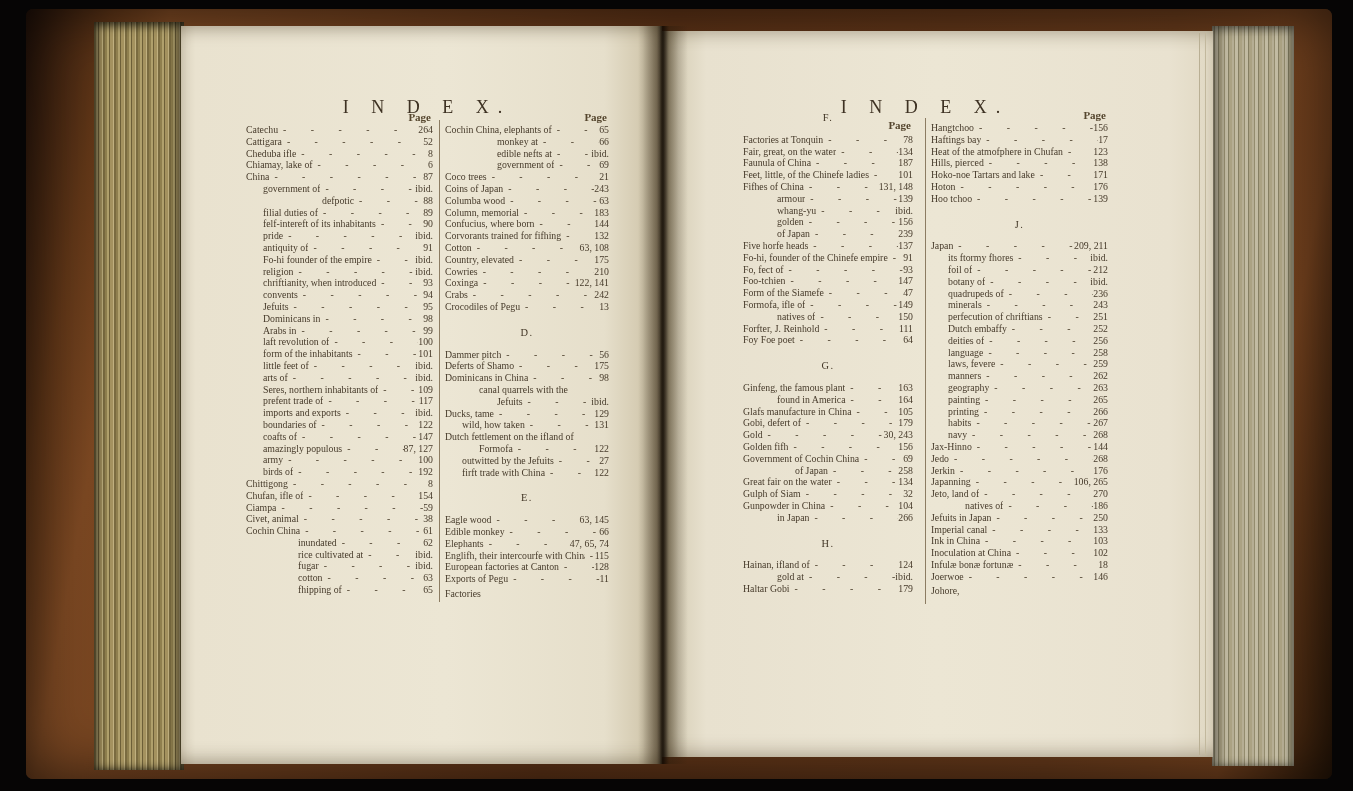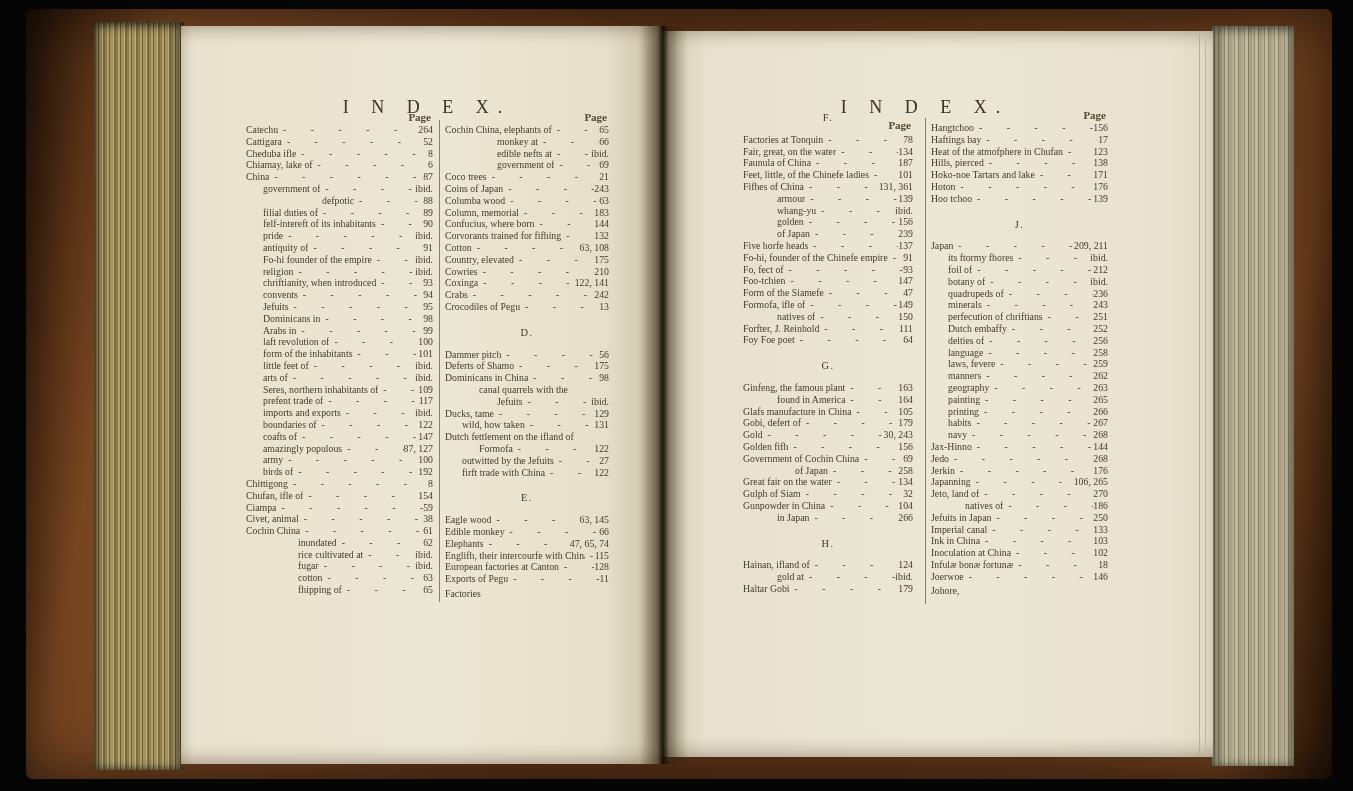--- a/index.html
+++ b/index.html
@@ -457,21 +457,21 @@
           <span class="pg">187</span>
         </div>
         <div class="row">
           <span class="lbl i0">Feet, little, of the Chinefe ladies</span>
           <span class="leader">- - - - - - - - - -</span>
           <span class="pg">101</span>
         </div>
         <div class="row">
           <span class="lbl i0">Fifhes of China</span>
           <span class="leader">- - - - - - - - - -</span>
-          <span class="pg">131, 361</span>
+          <span class="pg">131, 148</span>
         </div>
         <div class="row">
           <span class="lbl i2">armour</span>
           <span class="leader">- - - - - - - - - -</span>
           <span class="pg">139</span>
         </div>
         <div class="row">
           <span class="lbl i2">whang-yu</span>
           <span class="leader">- - - - - - - - - -</span>
           <span class="pg">ibid.</span>

